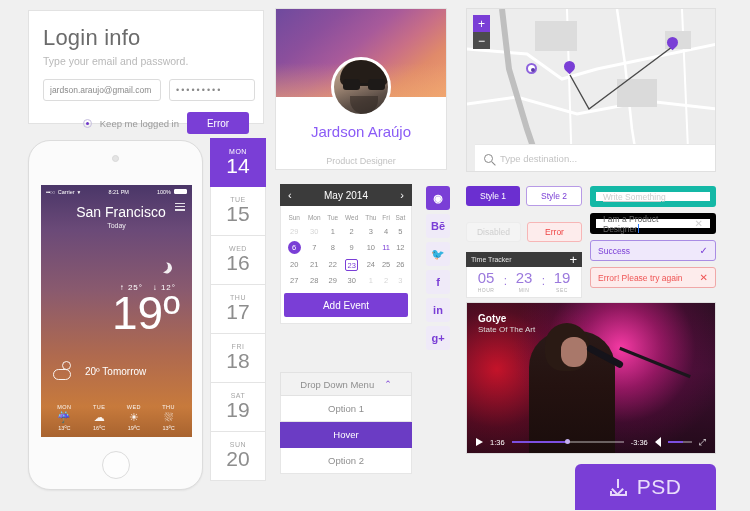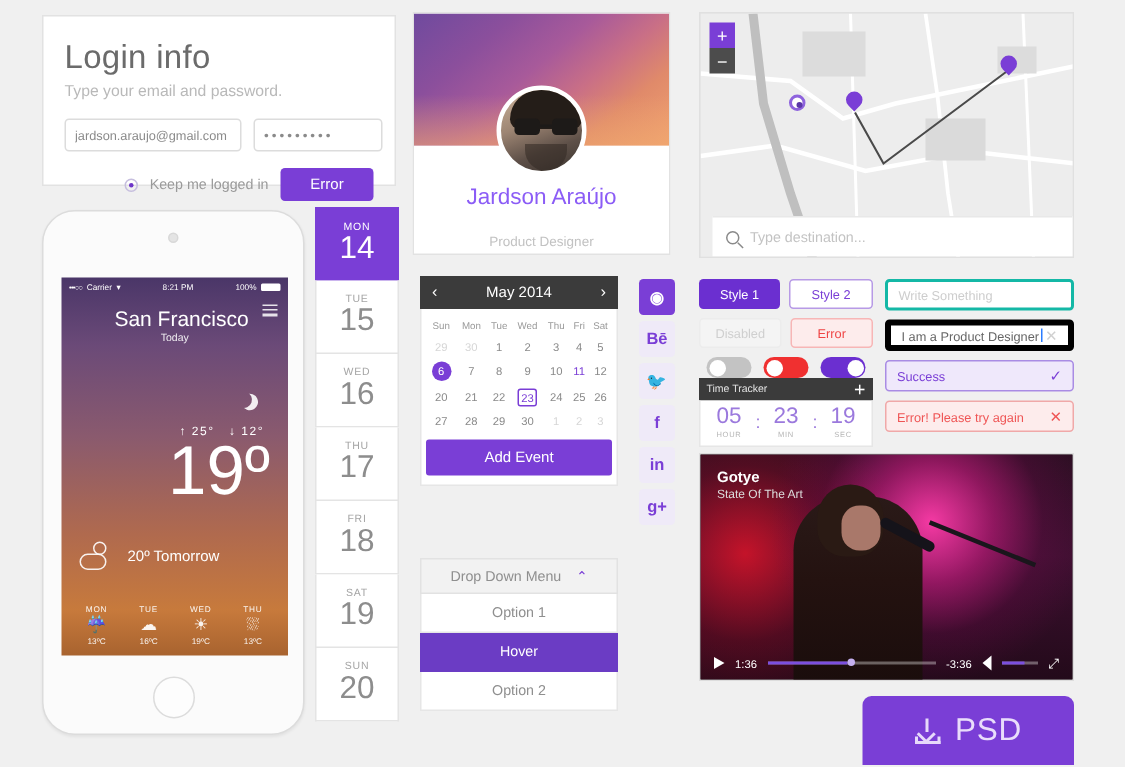--- a/index.html
+++ b/index.html
@@ -125,21 +125,21 @@
 
   
   #social { position: absolute; left: 426px; top: 186px; width: 24px; }
   #social .s { width: 24px; height: 24px; margin-bottom: 4px; border-radius: 3px; background: #efeaf8;
     display: flex; align-items: center; justify-content: center; color: #7a3ed6; font-size: 11px;
     font-weight: 700; cursor: pointer; }
   #social .s.fill { background: #7a3ed6; color: #fff; }
 
   
   #btns { position: absolute; left: 466px; top: 186px; width: 116px; }
-  #btns .r { display: flex; gap: 6px; margin-bottom: 6px; }
+  #btns .r { display: flex; gap: 6px; margin-bottom: 16px; }
   #btns .b { flex: 1; height: 20px; border-radius: 3px; font-size: 8.5px; display: flex;
     align-items: center; justify-content: center; cursor: pointer; }
   .b.s1 { background: #6b2fd0; color: #fff; }
   .b.s2 { background: #fff; color: #7a3ed6; border: 1px solid #b79ae6; }
   .b.dis { background: #f4f4f4; color: #cfcfcf; border: 1px solid #ececec; }
   .b.err { background: #fdecec; color: #ef4444; border: 1px solid #f7b6b6; }
   #btns .toggles { display: flex; gap: 8px; justify-content: center; margin-top: 2px; }
   .tg { width: 30px; height: 14px; border-radius: 7px; position: relative; cursor: pointer; }
   .tg i { position: absolute; top: 1.5px; width: 11px; height: 11px; border-radius: 50%; background: #fff; }
   .tg.off { background: #c3c3c3; } .tg.off i { left: 1.5px; }
@@ -154,22 +154,22 @@
   #timer .tb { background: #fff; border: 1px solid #e6e6e6; border-top: none; display: flex; padding: 3px 0 4px; }
   #timer .u { flex: 1; text-align: center; position: relative; }
   #timer .u .v { font-size: 15px; color: #9b79dd; font-weight: 300; line-height: 1.1; }
   #timer .u .l { font-size: 5px; color: #b5b5b5; letter-spacing: .5px; }
   #timer .u:not(:last-child):after { content: ":"; position: absolute; right: -2px; top: 4px; color: #9b79dd; font-size: 12px; }
 
   
   #inputs { position: absolute; left: 590px; top: 186px; width: 126px; }
   #inputs .f { height: 21px; border-radius: 3px; margin-bottom: 6px; display: flex; align-items: center;
     padding: 0 7px; font-size: 8.5px; }
-  .f.ph { background: #fff; border: 2px solid #14b8a6; color: #cdcdcd; }
-  .f.typed { background: #fff; border: 4px solid #000000; color: #666; justify-content: space-between; }
+  .f.ph { background: #fff; border: 6px solid #14b8a6; color: #cdcdcd; text-decoration: underline; }
+  .f.typed { background: #fff; border: 6px solid #000000; color: #666; justify-content: space-between; }
   .f.typed .caret { display:inline-block; width:1px; height:9px; background:#2b7cff; vertical-align:-1px; margin-left:1px; }
   .f.succ { background: #efe8fb; border: 1px solid #a98ce4; color: #7a3ed6; justify-content: space-between; }
   .f.fail { background: #fdecec; border: 1px solid #f0a8a8; color: #ef5555; justify-content: space-between; }
   .f .x { color: #d0d0d0; font-size: 10px; cursor: pointer; }
   .f.fail .x { color: #ef5555; }
   .f .ck { color: #7a3ed6; font-size: 10px; }
 
   
   #map { position: absolute; left: 466px; top: 8px; width: 250px; height: 164px; overflow: hidden;
     background: #e9e9e9; border: 1px solid #e0e0e0; }

